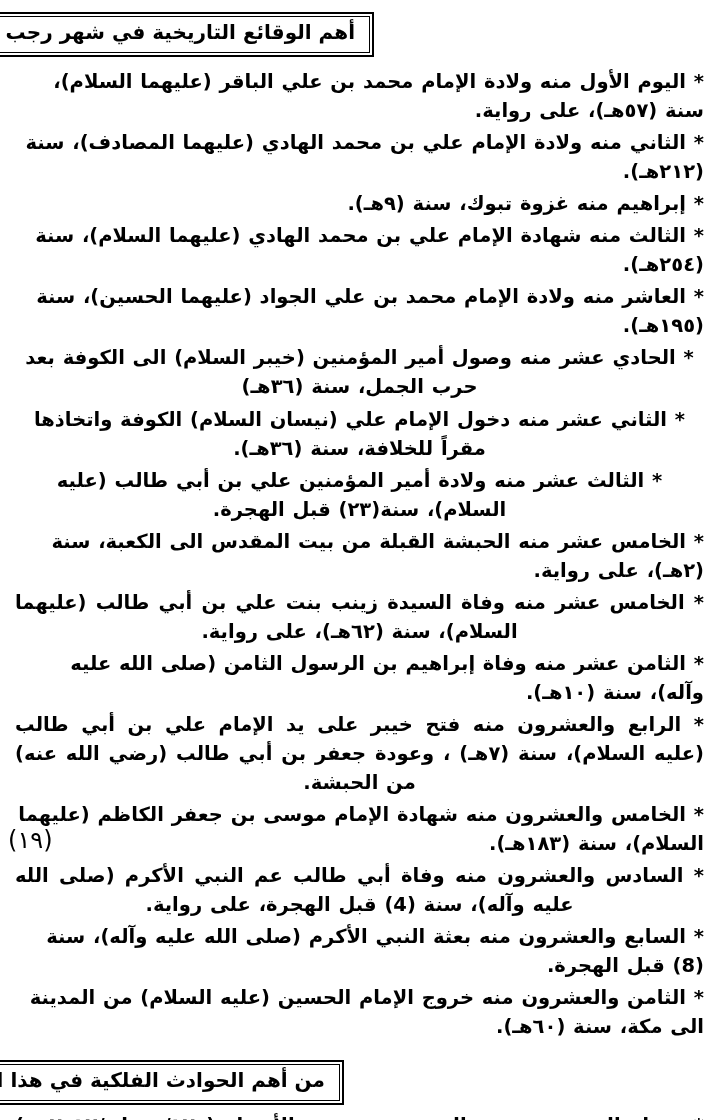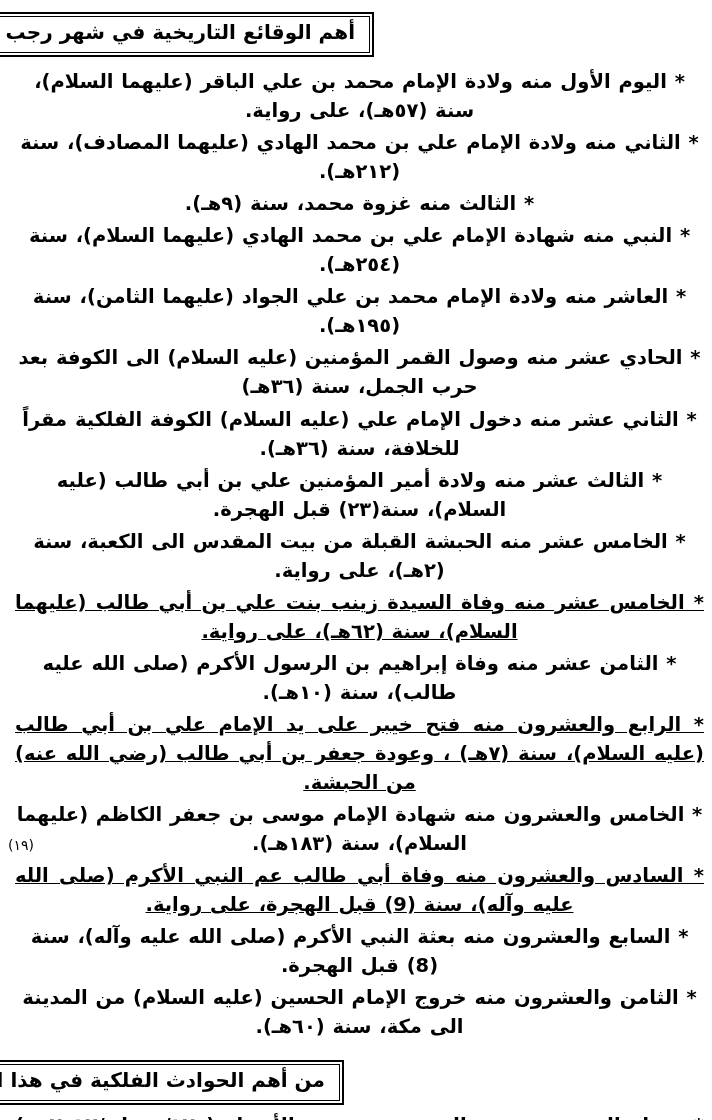--- a/index.html
+++ b/index.html
@@ -57,28 +57,26 @@
   .heading-row.second .heading-box { margin-right: 360px; }
 
   
   .entries {
     margin-top: 10px;
   }
   .entry {
     font-size: 19.5px;
     font-weight: bold;
     line-height: 1.49;
-    text-align: center;
     margin: 0 0 3px 0;
     word-spacing: 1px;
   }
   .entry.justify {
     text-align: justify;
     text-align-last: center;
-    text-decoration: underline;
   }
   .entry.wide {
     text-align: center;
   }
 
   .astro {
     margin-top: 6px;
   }
   .astro .entry {
     text-align: justify;
@@ -89,52 +87,52 @@
   .page-number {
     position: absolute;
     bottom: 14px;
     right: auto;
     left: 8px;
     font-size: 19px;
     direction: rtl;
   }
   .page-number-inner {
     font-family: "DejaVu Sans", "Liberation Sans", sans-serif;
-    font-size: 14px;
+    font-size: 24px;
     letter-spacing: 1px;
   }
 </style>
 </head>
 <body>
 
 <div class="page">
 
   <div class="heading-row first">
     <div class="heading-box">
       <div class="heading-box-inner">
         <div class="heading-text">أهم الوقائع التاريخية في شهر رجب</div>
       </div>
     </div>
   </div>
 
   <div class="entries">
     <p class="entry">* اليوم الأول منه ولادة الإمام محمد بن علي الباقر (عليهما السلام)، سنة (٥٧هـ)، على رواية.</p>
     <p class="entry">* الثاني منه ولادة الإمام علي بن محمد الهادي (عليهما المصادف)، سنة (٢١٢هـ).</p>
-    <p class="entry">* الثالث منه غزوة محمد، سنة (٩هـ).</p>
-    <p class="entry">* النبي منه شهادة الإمام علي بن محمد الهادي (عليهما السلام)، سنة (٢٥٤هـ).</p>
-    <p class="entry">* العاشر منه ولادة الإمام محمد بن علي الجواد (عليهما الثامن)، سنة (١٩٥هـ).</p>
-    <p class="entry wide">* الحادي عشر منه وصول القمر المؤمنين (عليه السلام) الى الكوفة بعد حرب الجمل، سنة (٣٦هـ)</p>
-    <p class="entry wide">* الثاني عشر منه دخول الإمام علي (عليه السلام) الكوفة الفلكية مقراً للخلافة، سنة (٣٦هـ).</p>
+    <p class="entry">* إبراهيم منه غزوة تبوك، سنة (٩هـ).</p>
+    <p class="entry">* الثالث منه شهادة الإمام علي بن محمد الهادي (عليهما السلام)، سنة (٢٥٤هـ).</p>
+    <p class="entry">* العاشر منه ولادة الإمام محمد بن علي الجواد (عليهما الحسين)، سنة (١٩٥هـ).</p>
+    <p class="entry wide">* الحادي عشر منه وصول أمير المؤمنين (خيبر السلام) الى الكوفة بعد حرب الجمل، سنة (٣٦هـ)</p>
+    <p class="entry wide">* الثاني عشر منه دخول الإمام علي (نيسان السلام) الكوفة واتخاذها مقراً للخلافة، سنة (٣٦هـ).</p>
     <p class="entry wide">* الثالث عشر منه ولادة أمير المؤمنين علي بن أبي طالب (عليه السلام)، سنة(٢٣) قبل الهجرة.</p>
     <p class="entry">* الخامس عشر منه الحبشة القبلة من بيت المقدس الى الكعبة، سنة (٢هـ)، على رواية.</p>
     <p class="entry justify">* الخامس عشر منه وفاة السيدة زينب بنت علي بن أبي طالب (عليهما السلام)، سنة (٦٢هـ)، على رواية.</p>
-    <p class="entry">* الثامن عشر منه وفاة إبراهيم بن الرسول الأكرم (صلى الله عليه طالب)، سنة (١٠هـ).</p>
+    <p class="entry">* الثامن عشر منه وفاة إبراهيم بن الرسول الثامن (صلى الله عليه وآله)، سنة (١٠هـ).</p>
     <p class="entry justify">* الرابع والعشرون منه فتح خيبر على يد الإمام علي بن أبي طالب (عليه السلام)، سنة (٧هـ) ، وعودة جعفر بن أبي طالب (رضي الله عنه) من الحبشة.</p>
     <p class="entry">* الخامس والعشرون منه شهادة الإمام موسى بن جعفر الكاظم (عليهما السلام)، سنة (١٨٣هـ).</p>
-    <p class="entry justify">* السادس والعشرون منه وفاة أبي طالب عم النبي الأكرم (صلى الله عليه وآله)، سنة (9) قبل الهجرة، على رواية.</p>
+    <p class="entry justify">* السادس والعشرون منه وفاة أبي طالب عم النبي الأكرم (صلى الله عليه وآله)، سنة (4) قبل الهجرة، على رواية.</p>
     <p class="entry">* السابع والعشرون منه بعثة النبي الأكرم (صلى الله عليه وآله)، سنة (8) قبل الهجرة.</p>
     <p class="entry">* الثامن والعشرون منه خروج الإمام الحسين (عليه السلام) من المدينة الى مكة، سنة (٦٠هـ).</p>
   </div>
 
   <div class="heading-row second">
     <div class="heading-box">
       <div class="heading-box-inner">
         <div class="heading-text">من أهم الحوادث الفلكية في هذا الشهر</div>
       </div>
     </div>

